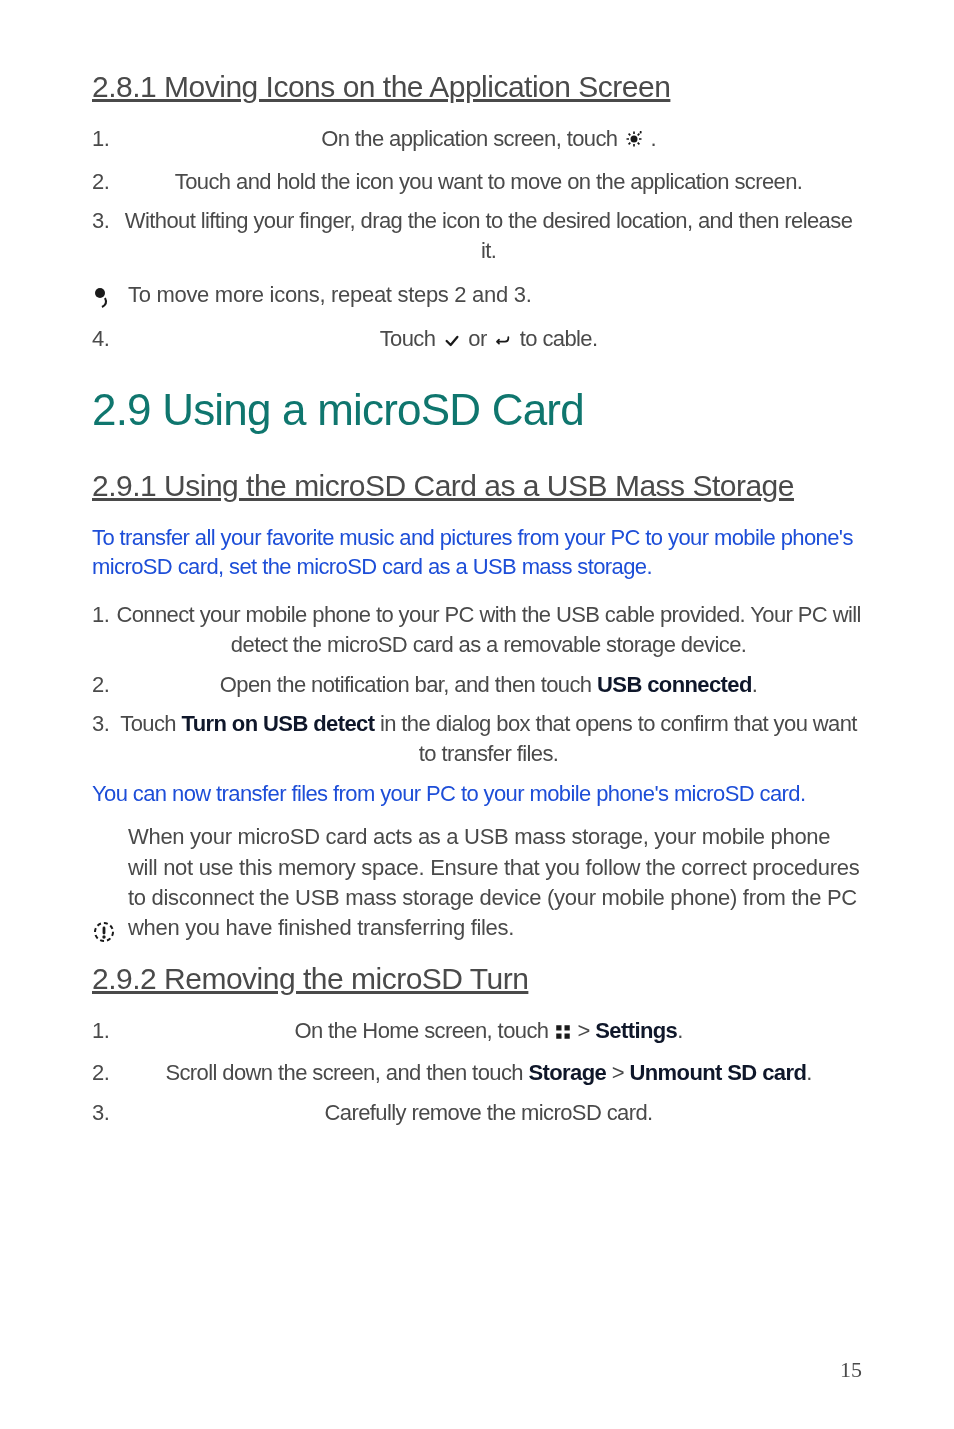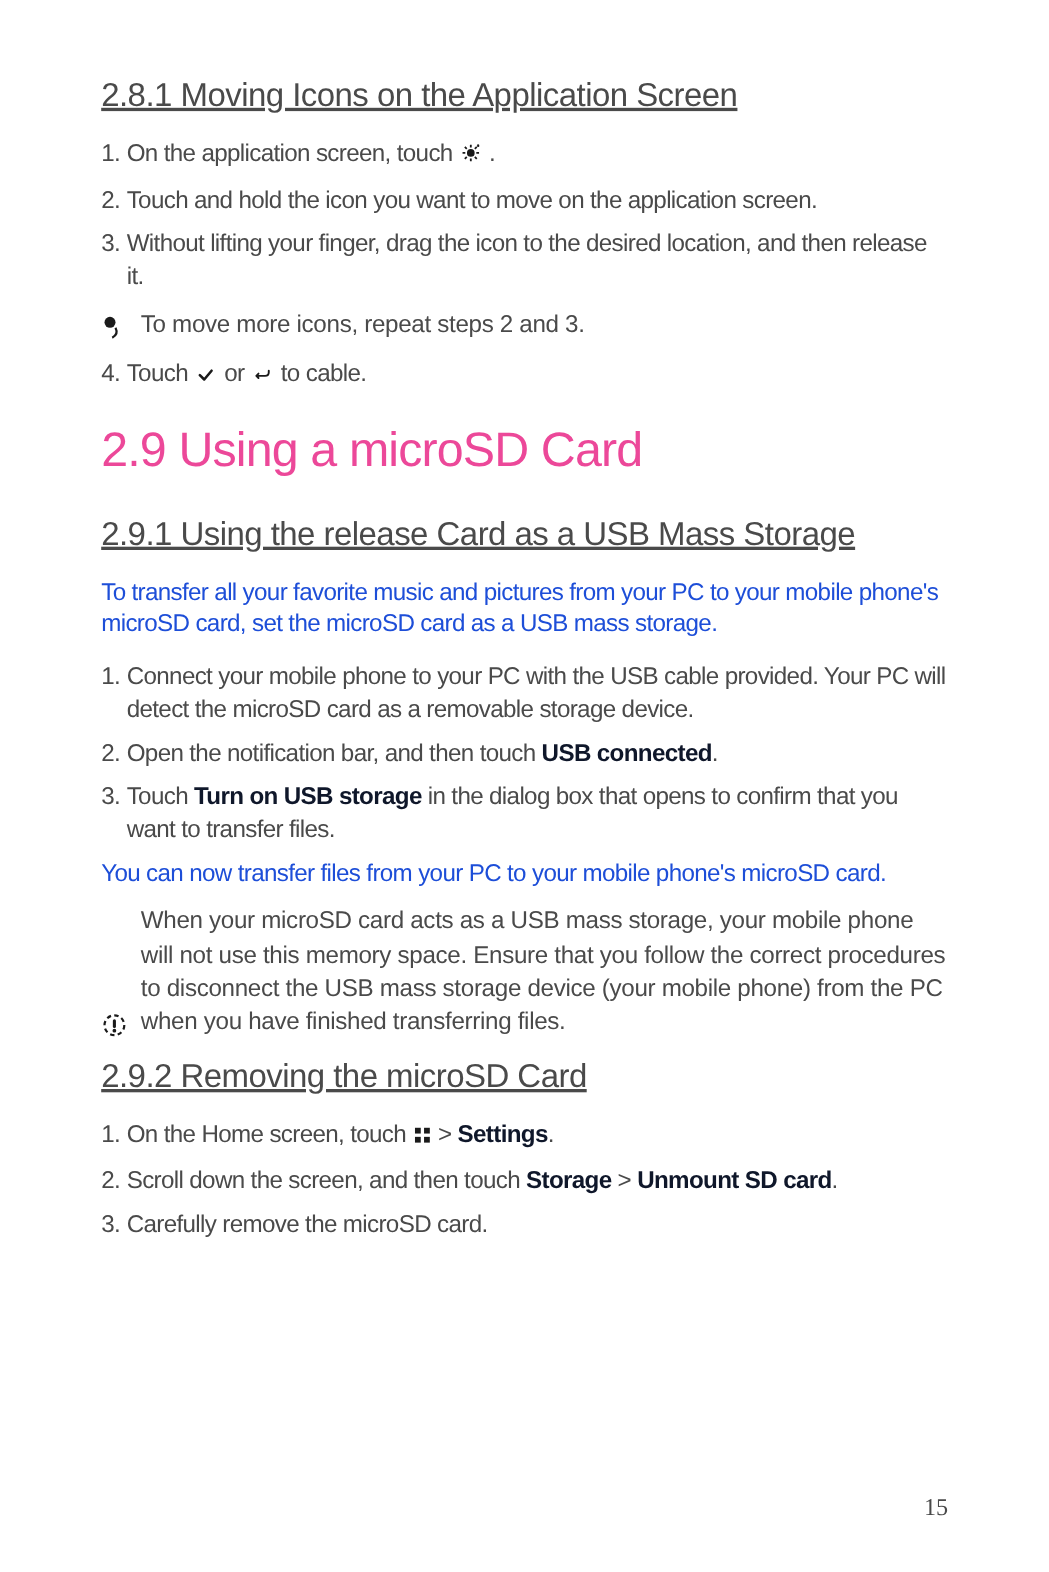--- a/index.html
+++ b/index.html
@@ -15,35 +15,35 @@
     font-size: 30px;
     font-weight: normal;
     color: #4a4a4a;
     margin-bottom: 20px;
     letter-spacing: -0.5px;
     text-decoration: underline;
   }
   h1 {
     font-size: 44px;
     font-weight: normal;
-    color: #ec4899;
+    color: #0f766e;
     margin-top: 28px;
     margin-bottom: 34px;
     letter-spacing: -0.8px;
   }
   .step {
     font-size: 22px;
     color: #4a4a4a;
     margin-bottom: 10px;
     line-height: 1.35;
     letter-spacing: -0.6px;
     display: flex;
   }
   .step-num { flex: 0 0 auto; margin-right: 6px; }
-  .step-body { flex: 1 1 auto; }
+  .step-body { flex: 1 1 auto; text-align: center; }
   .para {
     font-size: 22px;
     color: #1d4ed8;
     margin-bottom: 12px;
     line-height: 1.35;
     letter-spacing: -0.6px;
   }
   .note {
     display: flex;
     align-items: flex-end;
@@ -127,57 +127,57 @@
       <svg width="22" height="16" viewBox="0 0 24 24">
           <path d="M6 10 L3 13 L6 16 M3 13 L15 13 Q20 13 20 8 L20 6" stroke="#1a1a1a" stroke-width="2.6" fill="none" stroke-linecap="round" stroke-linejoin="round"></path>
         </svg>
     </span>
     <span> to cable.</span>
   </span>
 </div>
 
 <h1>2.9  Using a microSD Card</h1>
 
-<h2>2.9.1  Using the release Card as a USB Mass Storage</h2>
+<h2>2.9.1  Using the microSD Card as a USB Mass Storage</h2>
 
 <p class="para">To transfer all your favorite music and pictures from your PC to your mobile phone's microSD card, set the microSD card as a USB mass storage.</p>
 
 <div class="step gap-top">
   <span class="step-num">1.</span>
   <span class="step-body">Connect your mobile phone to your PC with the USB cable provided. Your PC will detect the microSD card as a removable storage device.</span>
 </div>
 
 <div class="step">
   <span class="step-num">2.</span>
   <span class="step-body">
     <span>Open the notification bar, and then touch </span><span class="bold">USB connected</span><span>.</span>
   </span>
 </div>
 
 <div class="step">
   <span class="step-num">3.</span>
   <span class="step-body">
-    <span>Touch </span><span class="bold">Turn on USB storage</span><span> in the dialog box that opens to confirm that you want to transfer files.</span>
+    <span>Touch </span><span class="bold">Turn on USB detect</span><span> in the dialog box that opens to confirm that you want to transfer files.</span>
   </span>
 </div>
 
 <p class="para">You can now transfer files from your PC to your mobile phone's microSD card.</p>
 
 <div class="note">
   <span class="note-icon">
     <svg width="24" height="24" viewBox="0 0 24 24">
       <circle cx="12" cy="12" r="9" fill="none" stroke="#1a1a1a" stroke-width="2" stroke-dasharray="4 3"></circle>
       <rect x="10.6" y="6.5" width="2.8" height="8" rx="1.4" fill="#1a1a1a"></rect>
       <circle cx="12" cy="17" r="1.7" fill="#1a1a1a"></circle>
     </svg>
   </span>
   <span class="note-body">When your microSD card acts as a USB mass storage, your mobile phone will not use this memory space. Ensure that you follow the correct procedures to disconnect the USB mass storage device (your mobile phone) from the PC when you have finished transferring files.</span>
 </div>
 
-<h2 class="gap-top">2.9.2  Removing the microSD Card</h2>
+<h2 class="gap-top">2.9.2  Removing the microSD Turn</h2>
 
 <div class="step gap-top">
   <span class="step-num">1.</span>
   <span class="step-body">
     <span>On the Home screen, touch </span>
     <span class="icon-inline">
       <svg width="18" height="18" viewBox="0 0 24 24">
         <rect x="3" y="3" width="7" height="7" fill="#1a1a1a"></rect>
         <rect x="14" y="3" width="7" height="7" fill="#1a1a1a"></rect>
         <rect x="3" y="14" width="7" height="7" fill="#1a1a1a"></rect>

